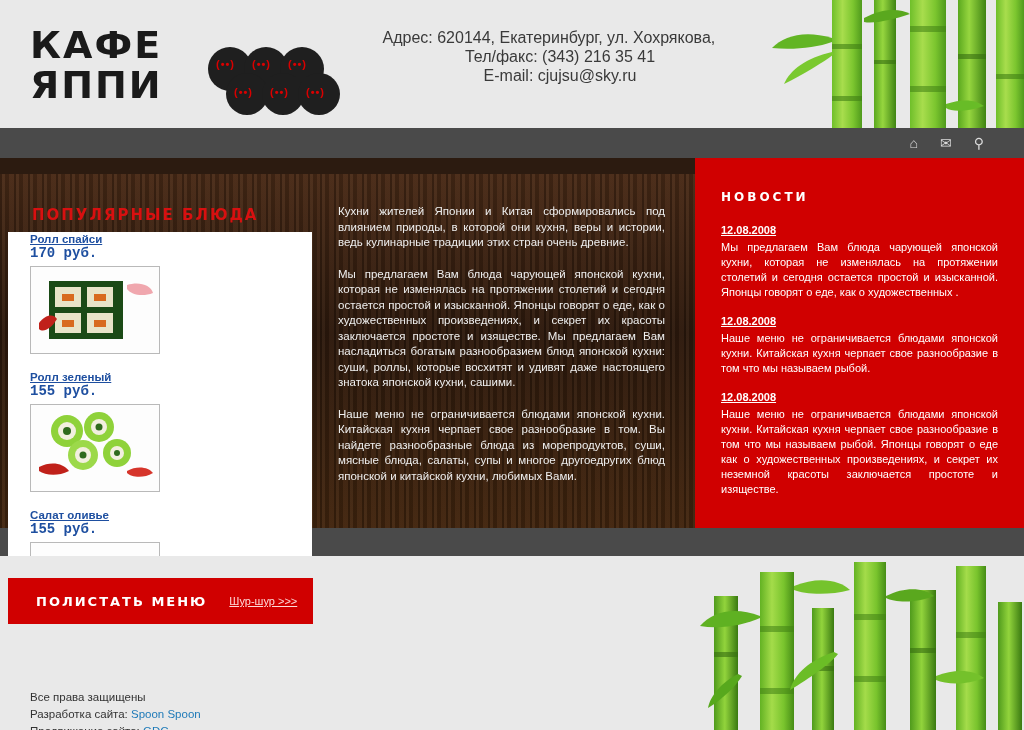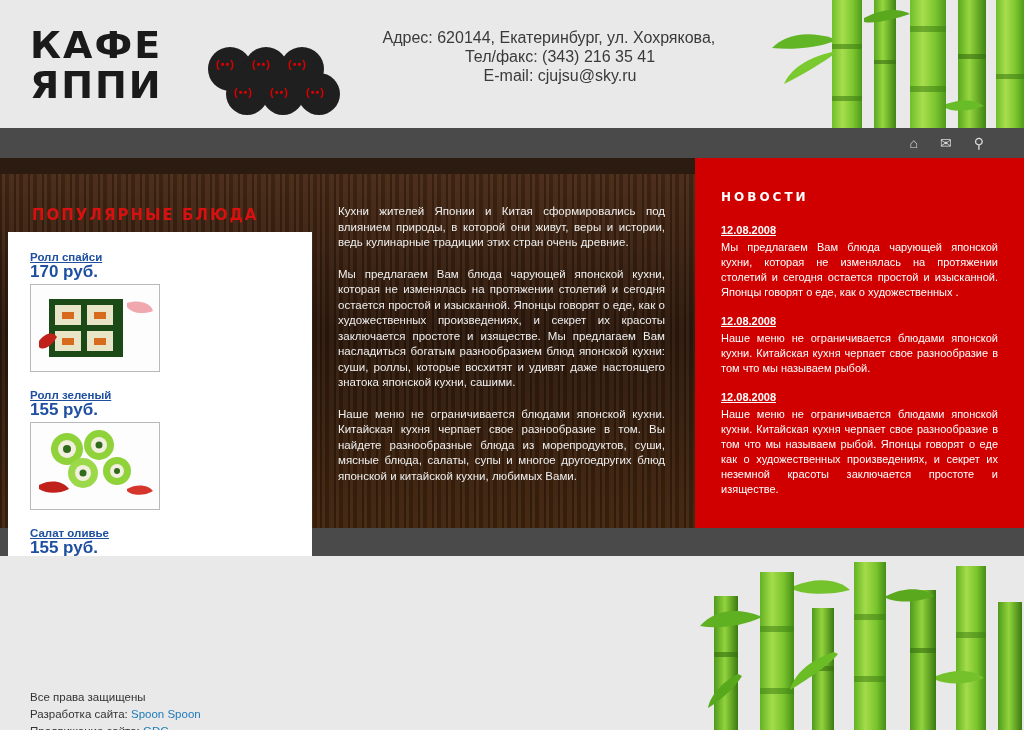--- a/index.html
+++ b/index.html
@@ -122,46 +122,47 @@
     font-size: 15px;
     letter-spacing: 2px;
     padding: 32px 0 0 32px;
     text-transform: uppercase;
   }
   .dishes-card {
     position: absolute;
     left: 8px; top: 58px;
     width: 304px; height: 438px;
     background: #ffffff;
-    padding: 18px 10px 10px 22px;
+    padding: 0 10px 10px 22px;
   }
   .dish-grid {
     display: flex;
     flex-wrap: wrap;
     gap: 0px 14px;
   }
   .dish {
     width: 130px;
     margin-bottom: 16px;
   }
   .dish-name {
     color: #1e4fa0;
     font-size: 11.5px;
     font-weight: bold;
     text-decoration: underline;
     line-height: 14px;
     display: block;
   }
   .dish-price {
     color: #1e4fa0;
-    font-size: 17px;
+    font-size: 14px;
     font-weight: bold;
     line-height: 15px;
     display: block;
     margin-bottom: 5px;
+    font-family: Liberation Mono, monospace;
   }
   .dish-photo {
     width: 130px; height: 88px;
     border: 1px solid #b9b9b9;
     overflow: hidden;
     position: relative;
   }
 
   
   .col-center {
@@ -463,21 +464,21 @@
               </svg>
             </div>
           </div>
 
         </div>
       </div>
     </div>
 
     <div class="col-center wood">
       <div class="center-body">
-        <p>Кухни жителей Японии и Китая сформировались под влиянием природы, в которой они живут, веры и истории, ведь кулинарные традиции этих стран очень древние.</p>
+        <p>Кухни жителей Японии и Китая сформировались под влиянием природы, в которой они кухня, веры и истории, ведь кулинарные традиции этих стран очень древние.</p>
         <p>Мы предлагаем Вам блюда чарующей японской кухни, которая не изменялась на протяжении столетий и сегодня остается простой и изысканной. Японцы говорят о еде, как о художественных произведениях, и секрет их красоты заключается простоте и изяществе. Мы предлагаем Вам насладиться богатым разнообразием блюд японской кухни: суши, роллы, которые восхитят и удивят даже настоящего знатока японской кухни, сашими.</p>
         <p>Наше меню не ограничивается блюдами японской кухни. Китайская кухня черпает свое разнообразие в том. Вы найдете разнообразные блюда из морепродуктов, суши, мясные блюда, салаты, супы и многое другоедругих блюд японской и китайской кухни, любимых Вами.</p>
       </div>
     </div>
 
     <div class="col-right">
       <div class="news-title">Новости</div>
 
       <div class="news-item">
         <span class="news-date">12.08.2008</span>
@@ -491,20 +492,24 @@
         <span class="news-date">12.08.2008</span>
         <span class="news-text">Наше меню не ограничивается блюдами японской кухни. Китайская кухня черпает свое разнообразие в том что мы называем рыбой. Японцы говорят о еде как о художественных произведениях, и секрет их неземной красоты заключается простоте и изяществе.</span>
       </div>
     </div>
   </div>
 
   <div class="strip"></div>
 
   <div class="footer-area">
 
+    <div class="menu-banner">
+      <span class="menu-banner-label">Полистать меню</span>
+      <a class="menu-banner-link" href="#">Шур-шур &gt;&gt;&gt;</a>
+    </div>
 
     <div class="copyright">
       <div>Все права защищены</div>
       <div>
         <span>Разработка сайта: </span><a href="#">Spoon Spoon</a>
       </div>
       <div>
         <span>Продвижение сайта: </span><a class="gdc" href="#">GDC</a>
       </div>
     </div>

